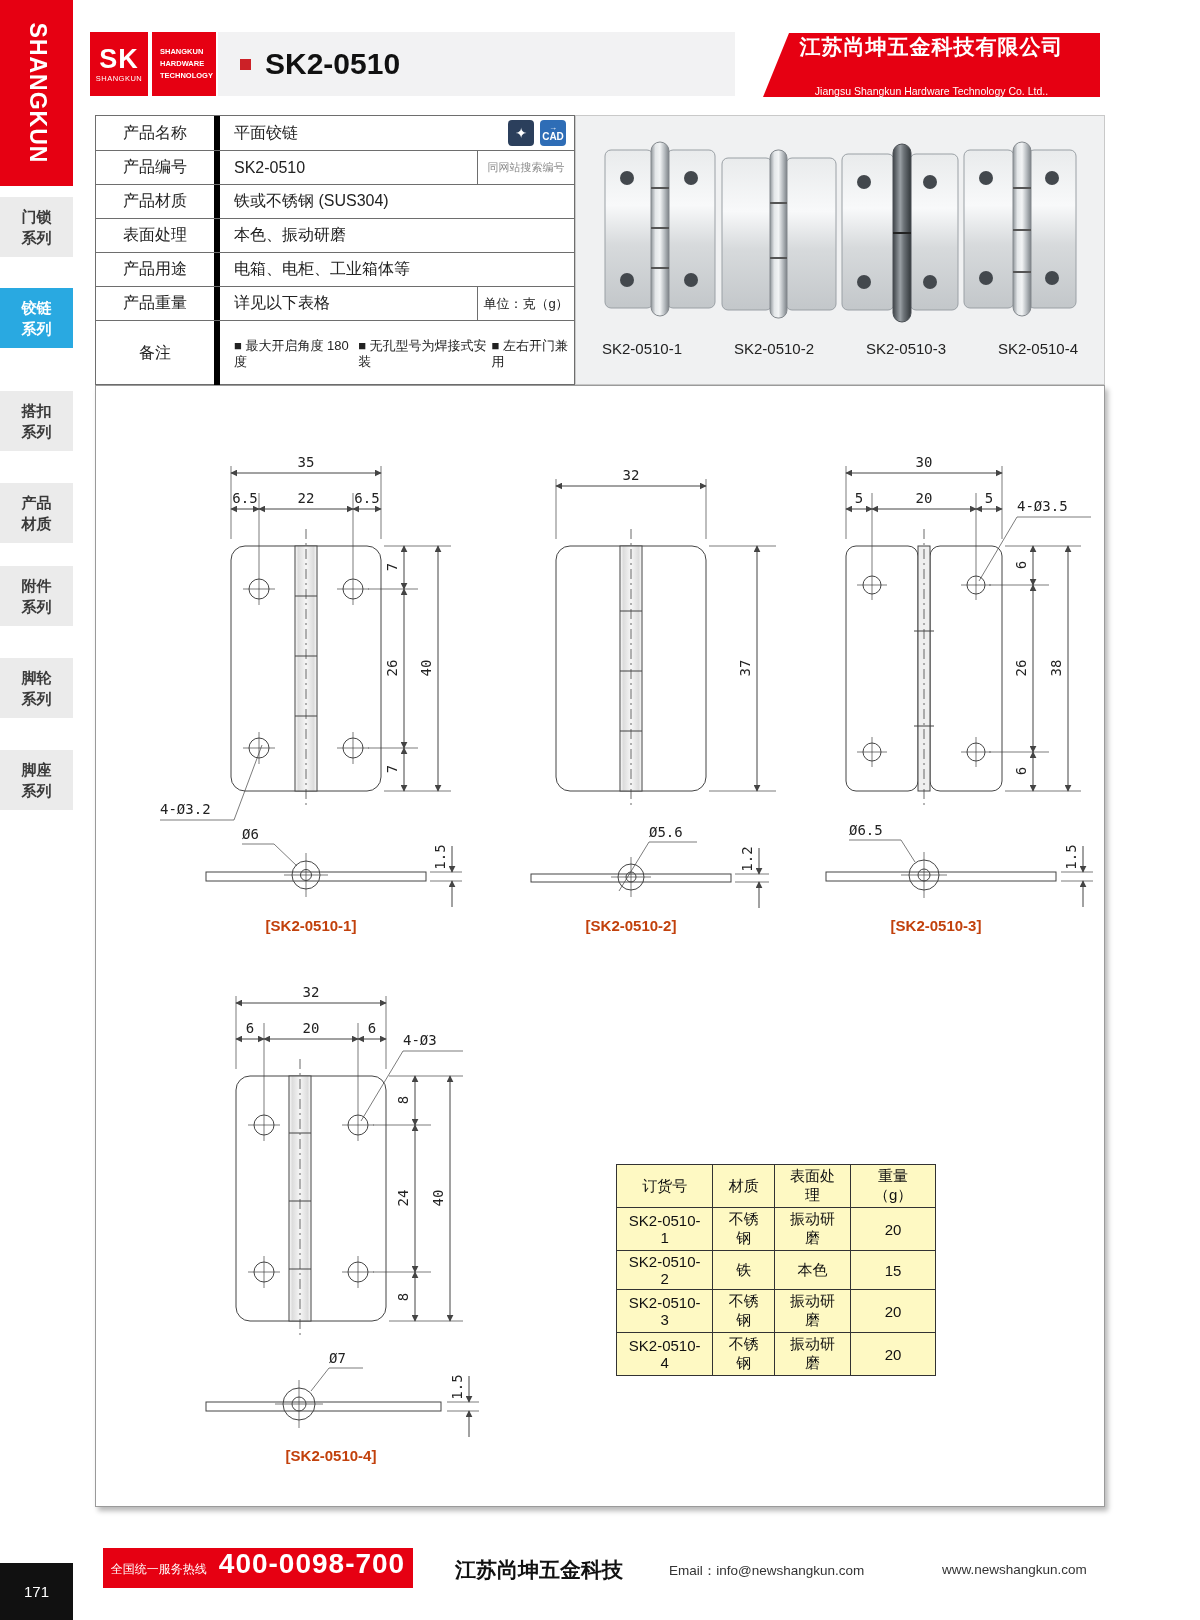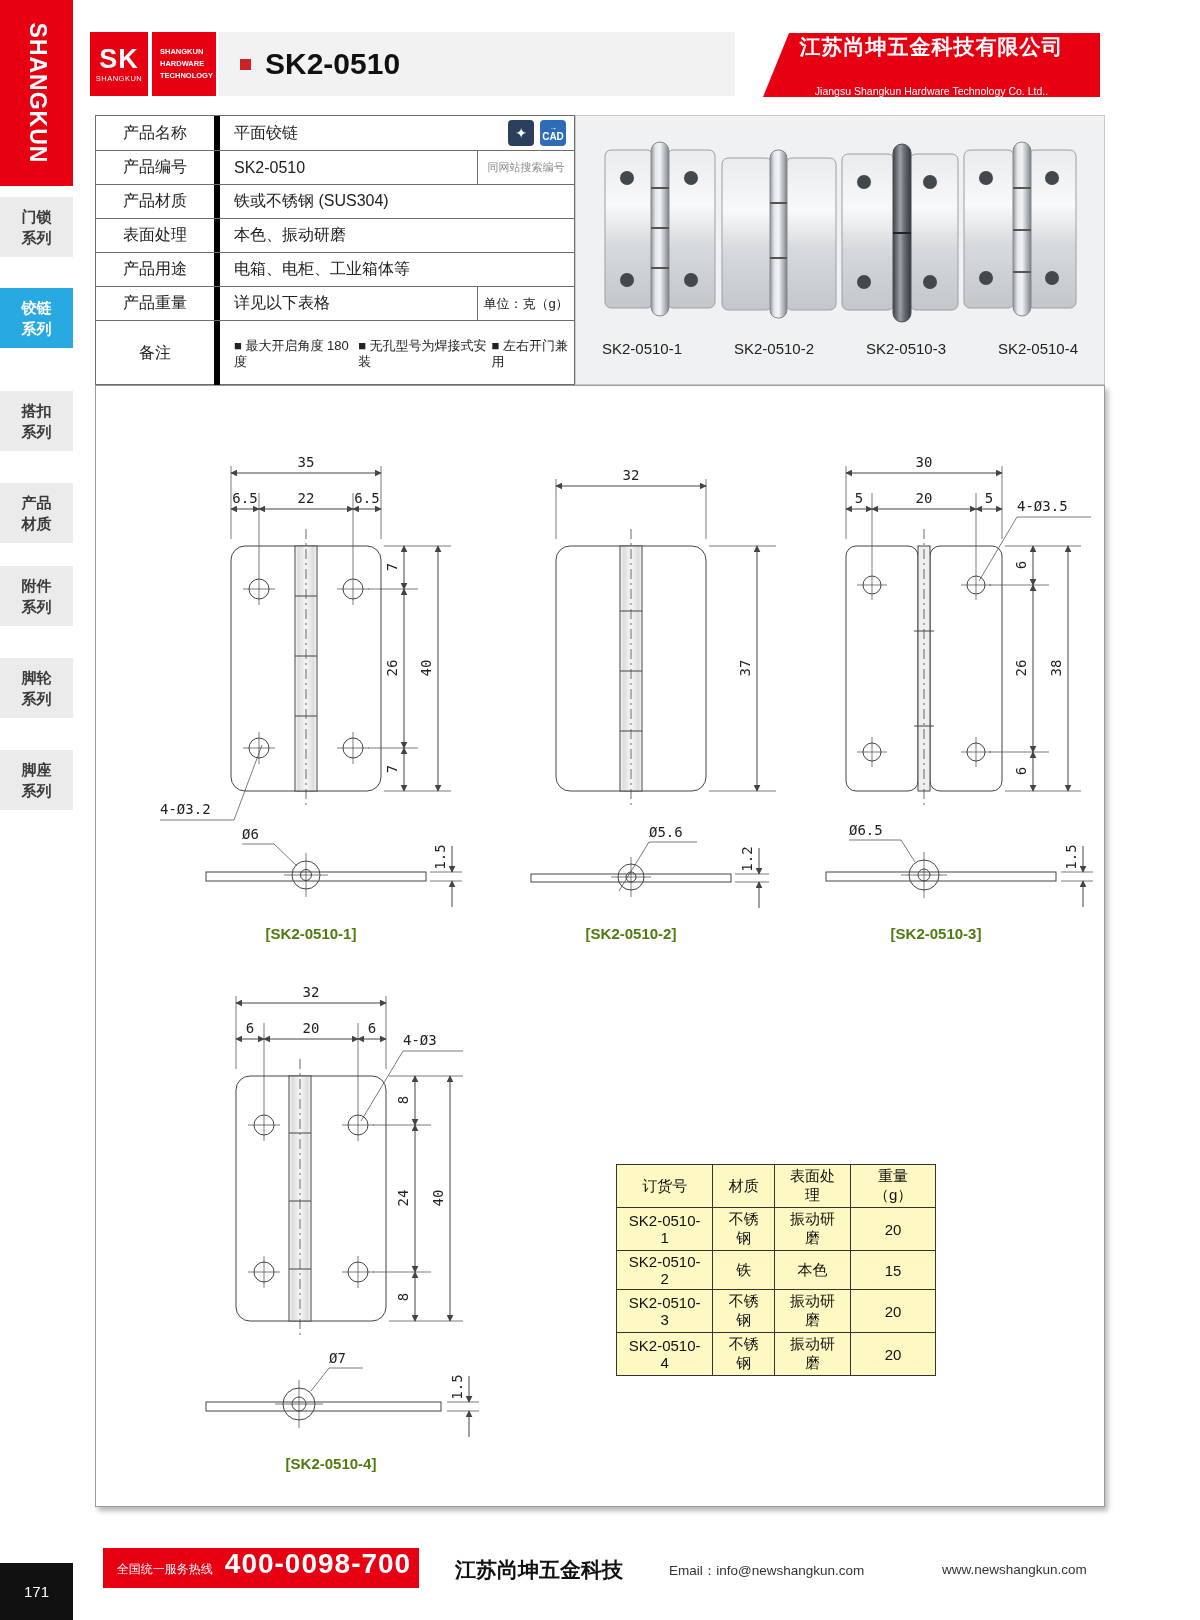--- a/index.html
+++ b/index.html
@@ -55,21 +55,21 @@
   
   .photo{background:#f0f1f2;border:1px solid #c9c9c9;box-sizing:border-box;
          display:flex;flex-direction:column;align-items:center;}
   .photo-labels{display:flex;width:100%;margin-top:4px;}
   .photo-labels span{flex:1;text-align:center;font-size:15px;color:#222;}
 
   
   .mainbox{border:1px solid #9a9a9a;background:#fff;box-sizing:border-box;
            box-shadow:3px 4px 5px rgba(0,0,0,.28);}
   .dcell{position:absolute;display:flex;flex-direction:column;align-items:center;}
-  .dlabel{font-size:15px;font-weight:bold;color:#4d7c0f;margin-top:14px;}
+  .dlabel{font-size:15px;font-weight:bold;color:#c2410c;margin-top:6px;}
   svg.draw line,svg.draw path,svg.draw rect,svg.draw circle{stroke:#444;fill:none;stroke-width:1;}
   svg.draw .cl{stroke-dasharray:10 4 2 4;stroke-width:.8;}
   svg.draw .thin{stroke-width:.7;}
   svg.draw .fillbar{fill:url(#gBar);}
   svg.draw .fillstrip{fill:#efefef;}
   .dt{font-family:"DejaVu Sans Mono","Liberation Mono",monospace;font-size:14px;fill:#222;stroke:none;}
 
   
   table.order{border-collapse:collapse;background:#fef9c3;}
   table.order th,table.order td{border:1px solid #333;font-size:15px;text-align:center;
@@ -575,21 +575,21 @@
           <td>振动研磨</td>
             <td>20</td>
         </tr>
       </tbody>
     </table>
   </div>
 
   <div class="abs pagebox" style="left:0;top:1563px;width:73px;height:57px;">
     <span>171</span>
   </div>
-  <div class="abs hotline" style="left:103px;top:1548px;width:310px;height:40px;padding-left:6px;">
+  <div class="abs hotline" style="left:103px;top:1548px;width:310px;height:40px;">
     <span class="hot-label">全国统一服务热线</span>
     <span class="hot-num">400-0098-700</span>
   </div>
   <div class="abs foot-co" style="left:455px;top:1556px;">江苏尚坤五金科技</div>
   <div class="abs foot-small" style="left:669px;top:1562px;">Email：info@newshangkun.com</div>
   <div class="abs foot-small" style="left:942px;top:1562px;">www.newshangkun.com</div>
 
 </div>
 
 </body></html>

